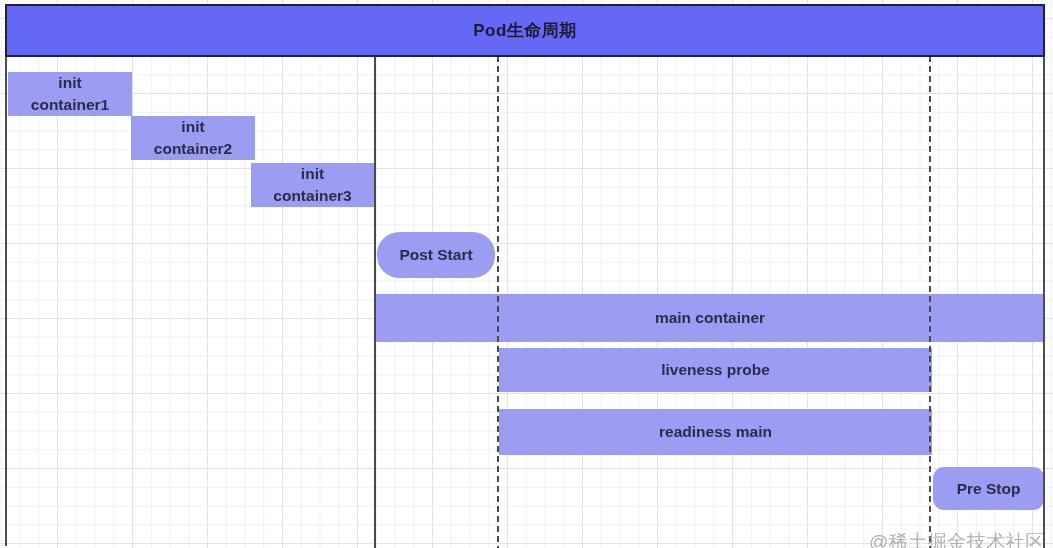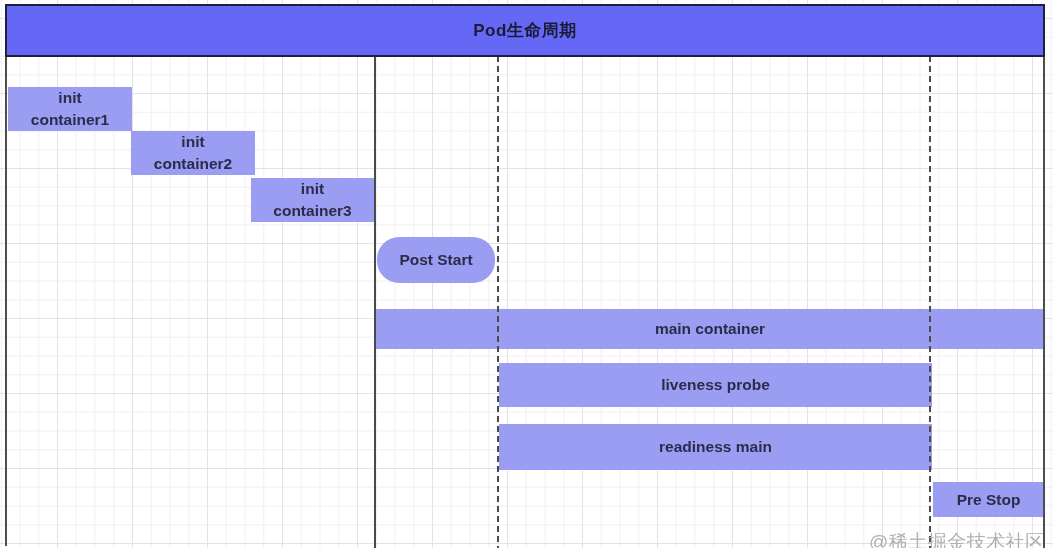--- a/index.html
+++ b/index.html
@@ -30,21 +30,21 @@
     background:var(--title-fill);
     border:2.5px solid var(--title-border);
     display:flex;align-items:center;justify-content:center;
     font-size:17px;font-weight:bold;color:var(--title-text);
     letter-spacing:.5px;z-index:6;
   }
   .bar{
     position:absolute;background:var(--bar-fill);
     display:flex;align-items:center;justify-content:center;text-align:center;
     font-size:15.5px;font-weight:bold;color:var(--bar-text);
-    line-height:22px;white-space:pre-line;z-index:2;margin-top:15px;
+    line-height:22px;white-space:pre-line;z-index:2;
   }
   .divider{position:absolute;top:56px;height:492px;width:2px;z-index:4;}
   .divider.solid{background:var(--divider);}
   .divider.dashed{
     background:repeating-linear-gradient(180deg,
       var(--divider) 0 6px, transparent 6px 10px);
   }
   .frame-line{position:absolute;width:2px;background:#4d4d4d;z-index:4;}
   .frame-left{left:5px;top:56px;height:490px;}
   .frame-right{left:1043px;top:56px;height:492px;}
@@ -67,25 +67,25 @@
   <div class="frame-line frame-left"></div>
   <div class="frame-line frame-right"></div>
 
   <div id="bars-layer">
       <div class="bar" style="left: 8px; top: 72px; width: 124px; height: 44px;">init
 container1</div>
       <div class="bar" style="left: 131px; top: 116px; width: 124px; height: 44px;">init
 container2</div>
       <div class="bar" style="left: 251px; top: 163px; width: 123px; height: 44px;">init
 container3</div>
-      <div class="bar" style="left: 377px; top: 222px; width: 118px; height: 46px; border-radius: 22px;">Post Start</div>
-      <div class="bar" style="left: 375px; top: 294px; width: 670px; height: 40px;">main container</div>
+      <div class="bar" style="left: 377px; top: 232px; width: 118px; height: 46px; border-radius: 22px;">Post Start</div>
+      <div class="bar" style="left: 375px; top: 294px; width: 670px; height: 48px;">main container</div>
       <div class="bar" style="left: 499px; top: 348px; width: 433px; height: 44px;">liveness probe</div>
       <div class="bar" style="left: 499px; top: 409px; width: 433px; height: 46px;">readiness main</div>
-      <div class="bar" style="left: 933px; top: 467px; width: 111px; height: 35px;">Pre Stop</div>
+      <div class="bar" style="left: 933px; top: 467px; width: 111px; height: 43px; border-radius: 11px;">Pre Stop</div>
     </div>
   <div id="dividers-layer">
       <div class="divider solid" style="left: 374px;"></div>
       <div class="divider dashed" style="left: 497px;"></div>
       <div class="divider dashed" style="left: 929px;"></div>
     </div>
 
   <div class="watermark">@稀土掘金技术社区</div>
 
 </div>

